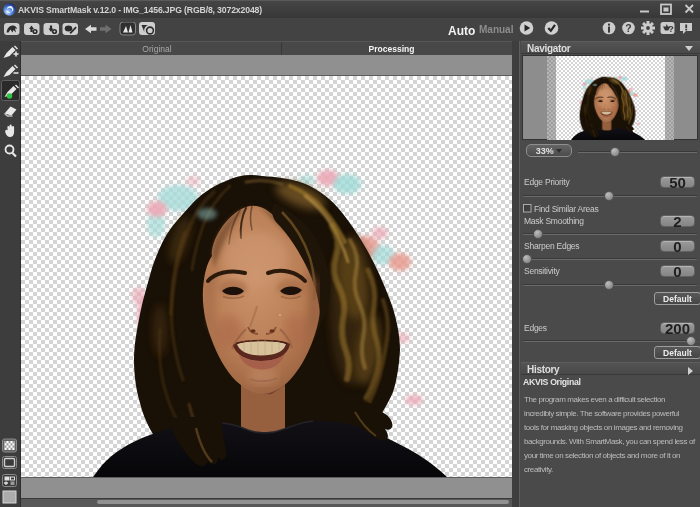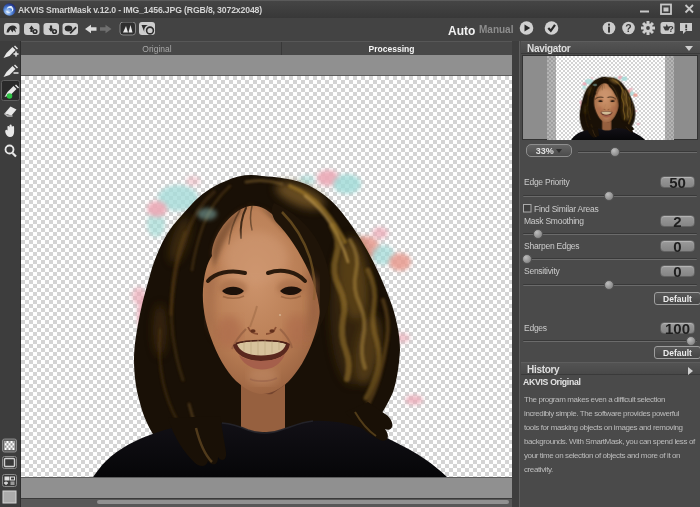--- a/index.html
+++ b/index.html
@@ -748,21 +748,21 @@
     <div class="valbox" style="top:199px">0</div>
     <div class="ptrack" style="top:217px"></div>
     <div class="pknob" style="left:10px;top:213px"></div>
     <div class="plabel" style="left:12px;top:225px">Sensitivity</div>
     <div class="valbox" style="top:224px">0</div>
     <div class="ptrack" style="top:243px"></div>
     <div class="pknob" style="left:92px;top:239px"></div>
     <div class="defbtn" style="top:251px">Default</div>
 
     <div class="plabel" style="left:12px;top:282px">Edges</div>
-    <div class="valbox" style="top:281px">100</div>
+    <div class="valbox" style="top:281px">200</div>
     <div class="ptrack" style="top:299px"></div>
     <div class="pknob" style="left:174px;top:295px"></div>
     <div class="defbtn" style="top:305px">Default</div>
 
     <div class="phead" style="top:321px">
         <span class="ht">History</span>
         <span class="arr right"></span>
       </div>
     <div id="desc-title">AKVIS Original</div>
     <div id="desc-text">The program makes even a difficult selection<br>incredibly simple. The software provides powerful<br>tools for masking objects on images and removing<br>backgrounds. With SmartMask, you can spend less of<br>your time on selection of objects and more of it on<br>creativity.</div>

